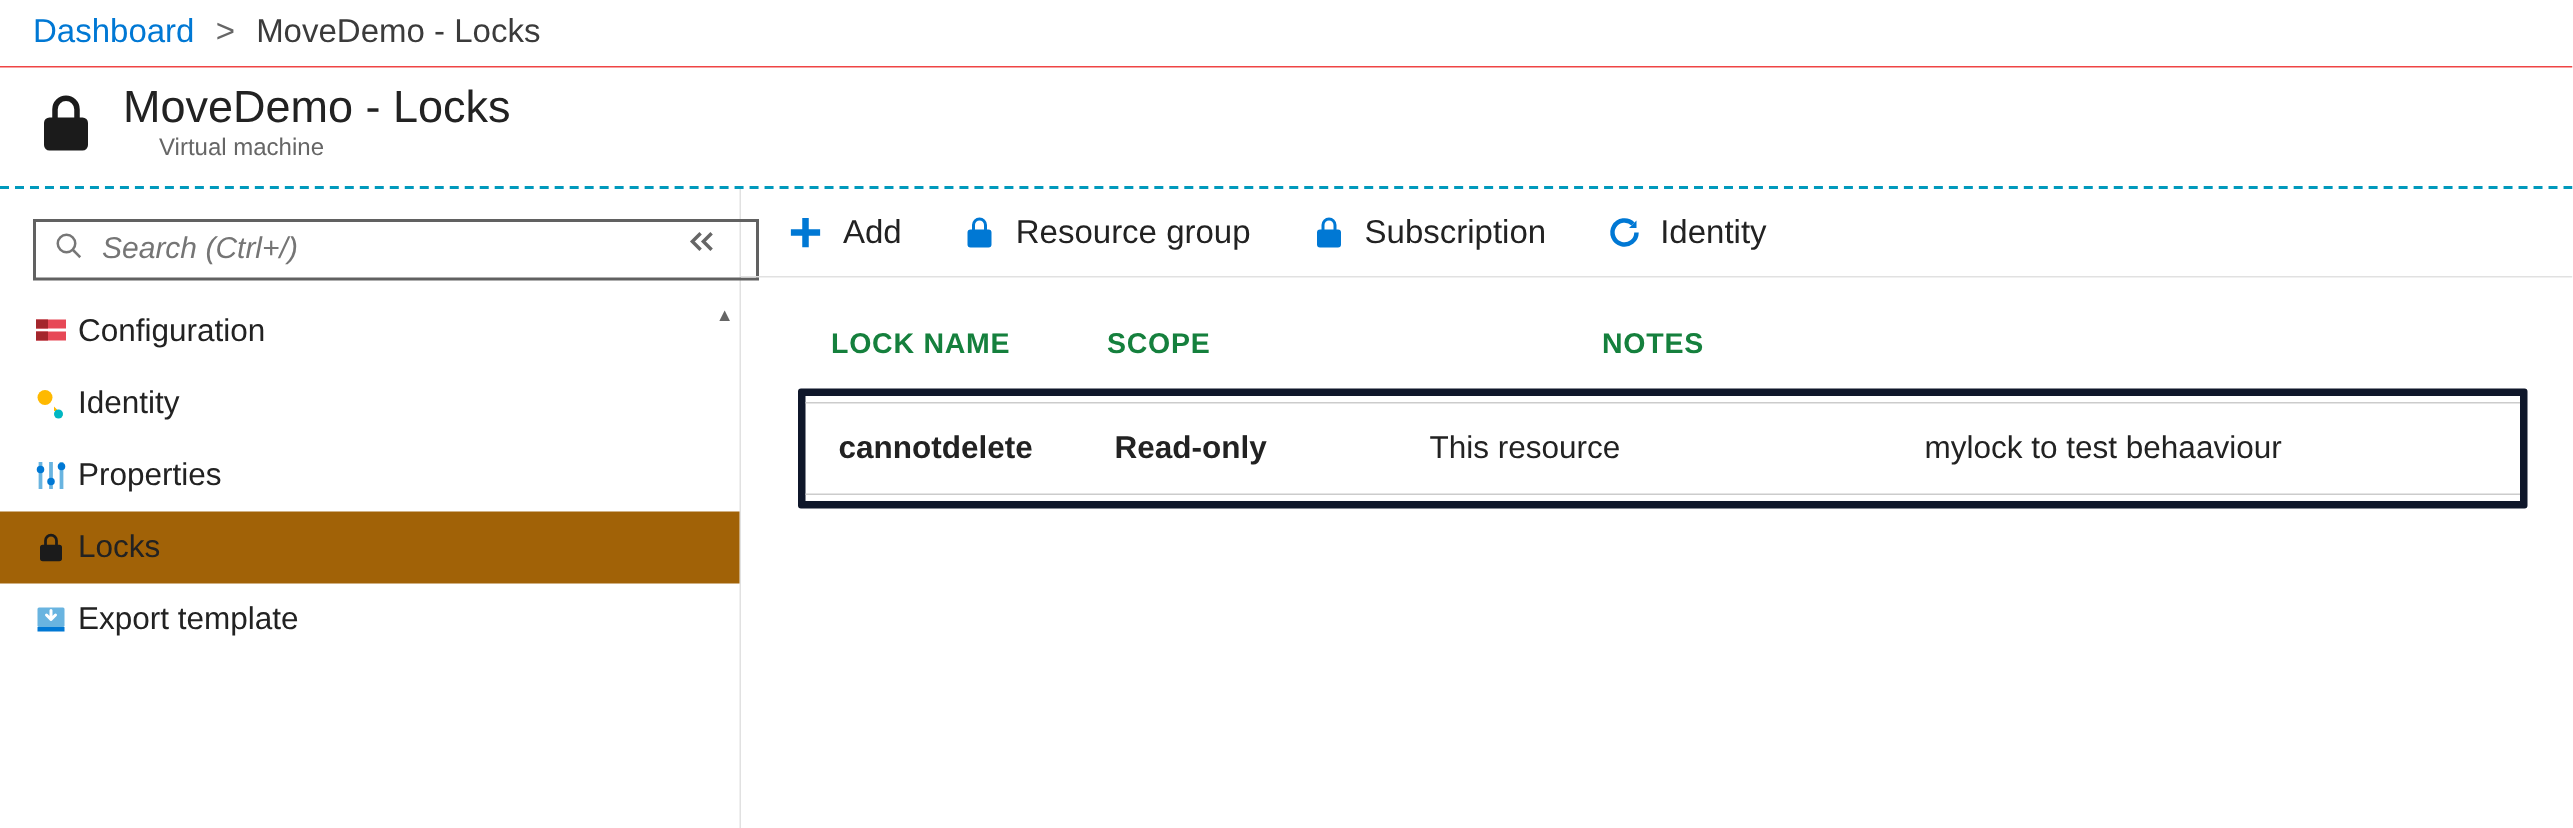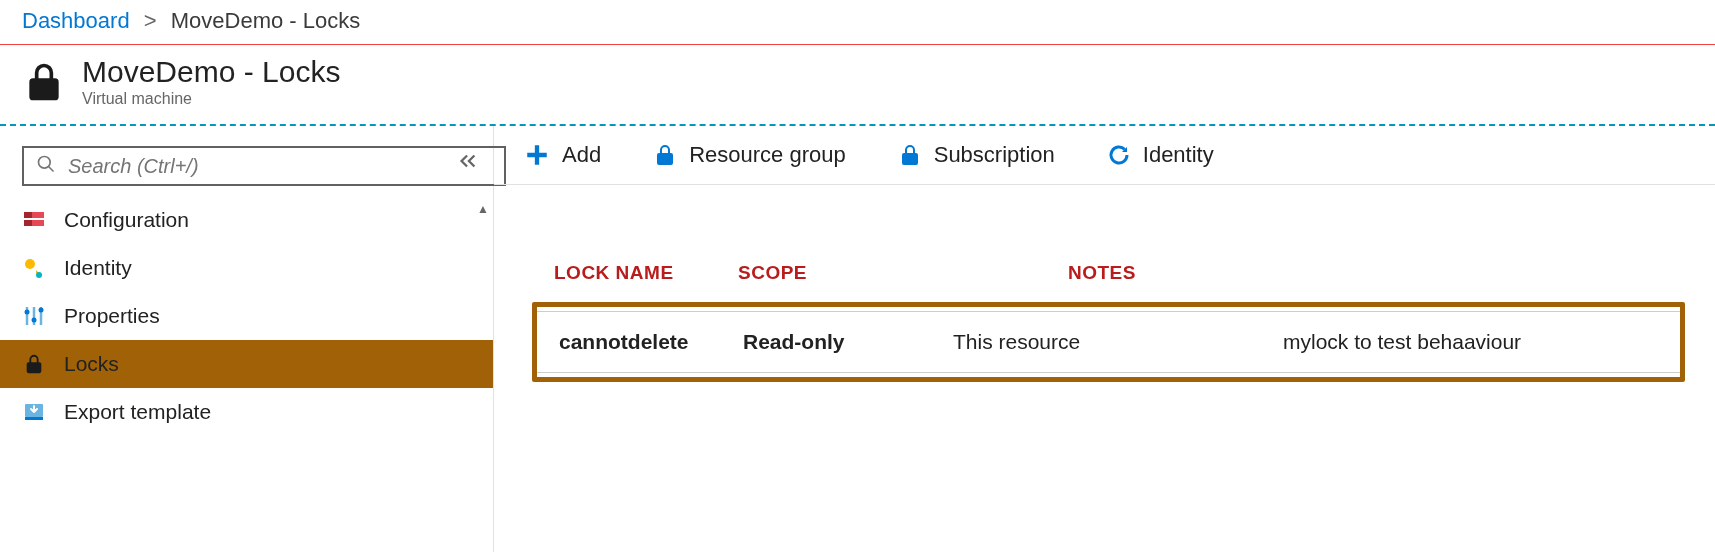--- a/index.html
+++ b/index.html
@@ -8,58 +8,58 @@
     
     .breadcrumb { padding: 8px 22px 10px; font-size: 22px; color: #3b3b3b; border-bottom: 1px solid #ef4444; }
     .breadcrumb a { color: #0078d4; text-decoration: none; }
     .breadcrumb .sep { margin: 0 8px; color: #666; }
     .breadcrumb .current { color: #3b3b3b; }
 
     
     .header { display: flex; align-items: center; padding: 10px 22px 16px; border-bottom: 2px dashed #0099bc; }
     .header .lock-large { width: 44px; height: 44px; margin-right: 16px; }
     .header-title { font-size: 30px; font-weight: 400; color: #222; line-height: 1.1; }
-    .header-sub { font-size: 16px; color: #666; margin-top: 2px; }
+    .header-sub { font-size: 16px; color: #666; margin-top: 2px; margin-left: 24px; }
 
     
     .content { display: flex; height: 100%; }
     .sidebar { width: 494px; border-right: 1px solid #e1e1e1; position: relative; }
     .main { flex: 1; position: relative; }
 
     
     .collapse-toggle { position: absolute; right: 14px; top: 24px; font-size: 22px; color: #666; cursor: pointer; }
 
     
     .search-wrap { padding: 20px 22px 10px; }
     .search { display: flex; align-items: center; border: 2px solid #616161; padding: 6px 12px; width: 484px; }
     .search .search-icon { margin-right: 12px; }
     .search input { border: none; outline: none; font-size: 20px; font-style: italic; color: #767676; width: 100%; background: transparent; }
 
     
     .nav-scroll { position: relative; }
     .nav-scroll .scroll-indicator { position: absolute; right: 4px; top: 6px; color: #666; font-size: 12px; }
     .nav { }
-    .nav-item { display: flex; align-items: center; padding: 12px 22px; font-size: 21px; color: #222; cursor: pointer; gap: 18px; }
+    .nav-item { display: flex; align-items: center; padding: 12px 22px; font-size: 21px; color: #222; cursor: pointer; gap: 6px; }
     .nav-item.selected { background: #a16207; }
     .nav-item .nav-icon { width: 24px; height: 24px; display: flex; align-items: center; justify-content: center; }
 
     
-    .toolbar { display: flex; align-items: center; gap: 52px; padding: 16px 30px; border-bottom: 1px solid #e1e1e1; }
+    .toolbar { display: flex; align-items: center; gap: 40px; padding: 16px 30px; border-bottom: 1px solid #e1e1e1; }
     .tb-btn { display: flex; align-items: center; gap: 12px; font-size: 22px; color: #222; cursor: pointer; }
     .tb-icon { display: flex; align-items: center; justify-content: center; }
 
     
     .table-wrap { padding: 34px 30px 0 60px; }
-    .thead { display: flex; font-size: 19px; font-weight: 600; color: #b91c1c; letter-spacing: 0.5px; margin-bottom: 18px; margin-top: 43px; }
+    .thead { display: flex; font-size: 19px; font-weight: 600; color: #15803d; letter-spacing: 0.5px; margin-bottom: 18px; }
     .col-name { width: 184px; }
     .col-type { width: 210px; }
     .col-scope { width: 330px; }
     .col-notes { flex: 1; }
 
-    .row-wrap { border: 5px solid #a16207; border-radius: 2px; padding: 0; margin-left: -22px; }
+    .row-wrap { border: 5px solid #0f172a; border-radius: 2px; padding: 0; margin-left: -22px; }
     .row-border { border-top: 1px solid #ccc; border-bottom: 1px solid #ccc; margin: 4px 0; }
     .trow { display: flex; font-size: 21px; color: #222; padding: 18px 22px; align-items: center; }
     .trow .col-name { font-weight: 600; }
     .trow .col-type { font-weight: 700; }
   </style>
 </head>
 <body>
 
 <div class="breadcrumb">
   <a href="#">Dashboard</a>

